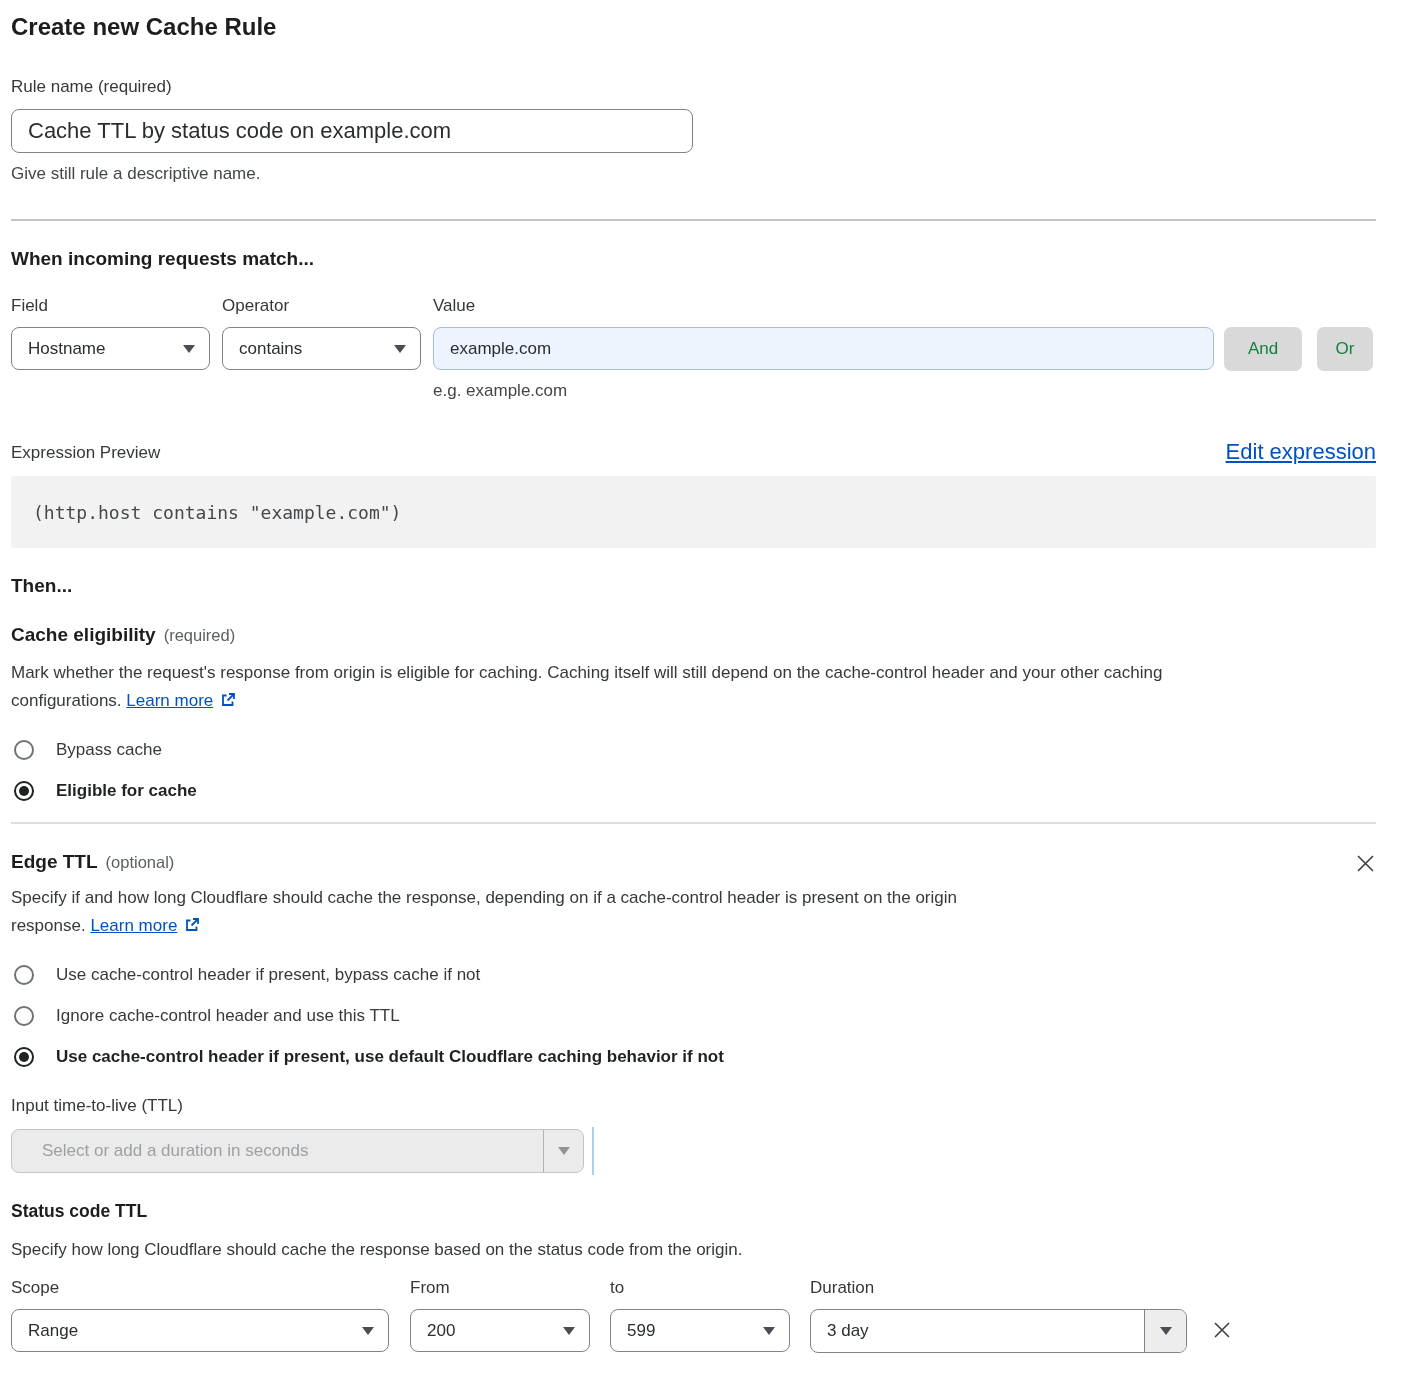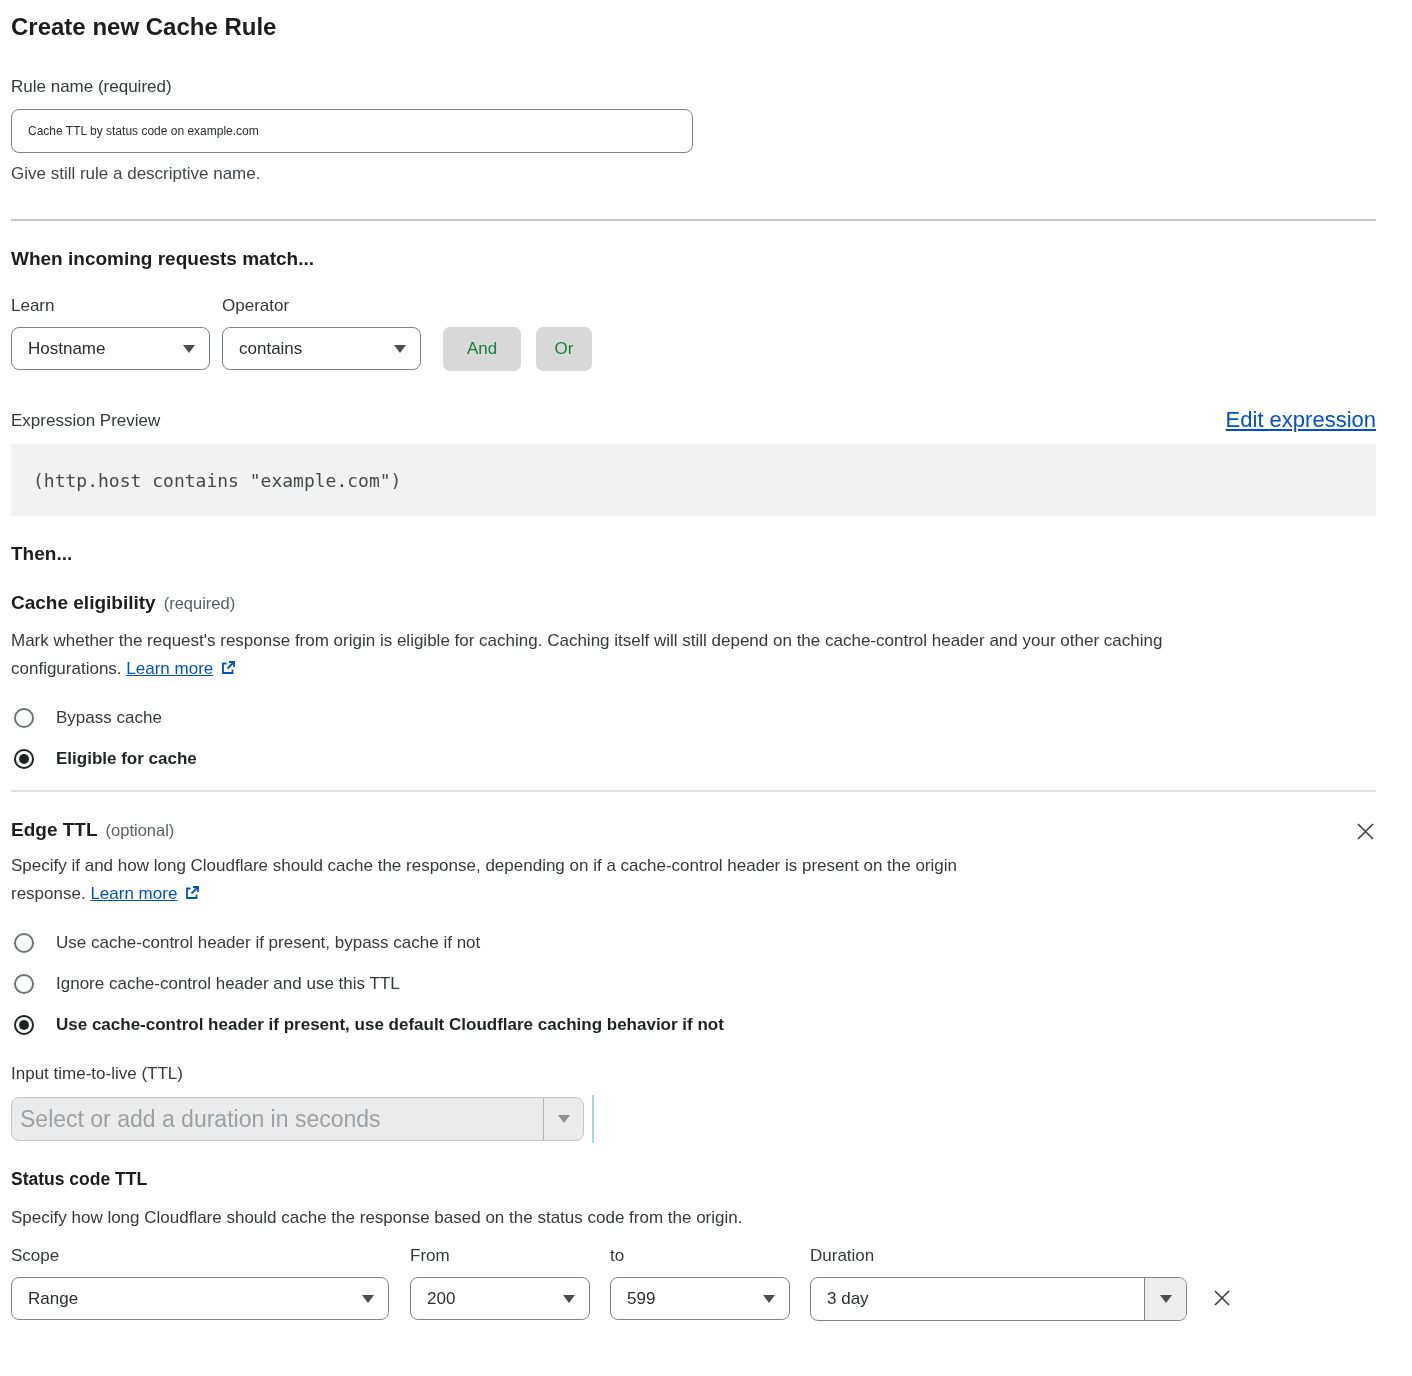--- a/index.html
+++ b/index.html
@@ -13,21 +13,21 @@
   .page { padding: 12px 36px 30px 11px; }
 
   h1.title { font-size: 24px; font-weight: bold; color: #1d1d1d; line-height: 30px; }
 
   .field-label { font-size: 17px; color: #36393a; line-height: 24px; }
   .helper { font-size: 17px; color: #42464a; line-height: 24px; margin-top: 9px; }
 
   .text-input {
     display: block; width: 682px; height: 44px; margin-top: 10px;
     border: 1px solid #7f8489; border-radius: 8px; background: #fff;
-    font-family: "Liberation Sans", sans-serif; font-size: 12px; color: #2b2e30;
+    font-family: "Liberation Sans", sans-serif; font-size: 22px; color: #2b2e30;
     padding: 0 16px; outline: none;
   }
 
   hr.divider { border: none; border-top: 2px solid #c3c6c8; margin-top: 33px; }
   hr.divider.light { border-top-color: #dcdfe1; }
 
   h2.section-heading { font-size: 19px; font-weight: bold; color: #1d1d1d; margin-top: 27px; }
   .muted-suffix { font-weight: normal; font-size: 16.5px; color: #5b6064; margin-left: 8px; }
 
   
@@ -97,22 +97,22 @@
   .close-x { margin-top: 29px; cursor: pointer; line-height: 0; }
 
   
   .ttl-label { font-size: 17px; color: #36393a; margin-top: 29px; }
   .ttl-select-wrap { display: flex; align-items: center; margin-top: 11px; }
   .select-disabled {
     width: 573px; height: 44px; background: #ebebeb; border: 1px solid #c4c4c4;
     border-radius: 8px; display: flex; align-items: stretch; overflow: hidden; cursor: default;
   }
   .select-disabled .sd-text {
-    flex: 1; display: flex; align-items: center; padding-left: 8px;
-    font-size: 23px; color: #9da1a4;
+    flex: 1; display: flex; align-items: center; padding-left: 30px;
+    font-size: 17px; color: #9da1a4;
   }
   .select-disabled .sd-arrow {
     width: 40px; border-left: 1px solid #b2b2b2; display: flex; align-items: center; justify-content: center;
   }
   .select-disabled .sd-arrow .caret-down { border-top-color: #8f9396; border-left-width: 6px; border-right-width: 6px; }
   .caret-bar { width: 2px; height: 48px; background: #a6d3ee; margin-left: 8px; }
 
   
   h3.sub-heading { font-size: 17.5px; font-weight: bold; color: #1d1d1d; margin-top: 26px; }
   .status-row { display: flex; margin-top: 12px; align-items: flex-start; }
@@ -140,32 +140,37 @@
     <input class="text-input" type="text" value="Cache TTL by status code on example.com" style="">
     <div class="helper">Give still rule a descriptive name.</div>
   </div>
 
   <hr class="divider">
 
   <h2 class="section-heading">When incoming requests match...</h2>
 
   <div class="match-row">
     <div class="col col-field">
-      <div class="field-label">Learn</div>
+      <div class="field-label">Field</div>
       <div class="select">
         <span>Hostname</span>
         <span class="caret-down"></span>
       </div>
     </div>
     <div class="col col-operator">
       <div class="field-label">Operator</div>
       <div class="select">
         <span>contains</span>
         <span class="caret-down"></span>
       </div>
+    </div>
+    <div class="col col-value">
+      <div class="field-label">Value</div>
+      <input class="value-input" type="text" value="example.com" style="">
+      <div class="helper">e.g. example.com</div>
     </div>
     <div class="connector-btns">
       <button class="gray-btn btn-and">And</button>
       <button class="gray-btn btn-or">Or</button>
     </div>
   </div>
 
   <div class="expr-row">
     <div class="field-label">Expression Preview</div>
     <a class="link">Edit expression</a>

